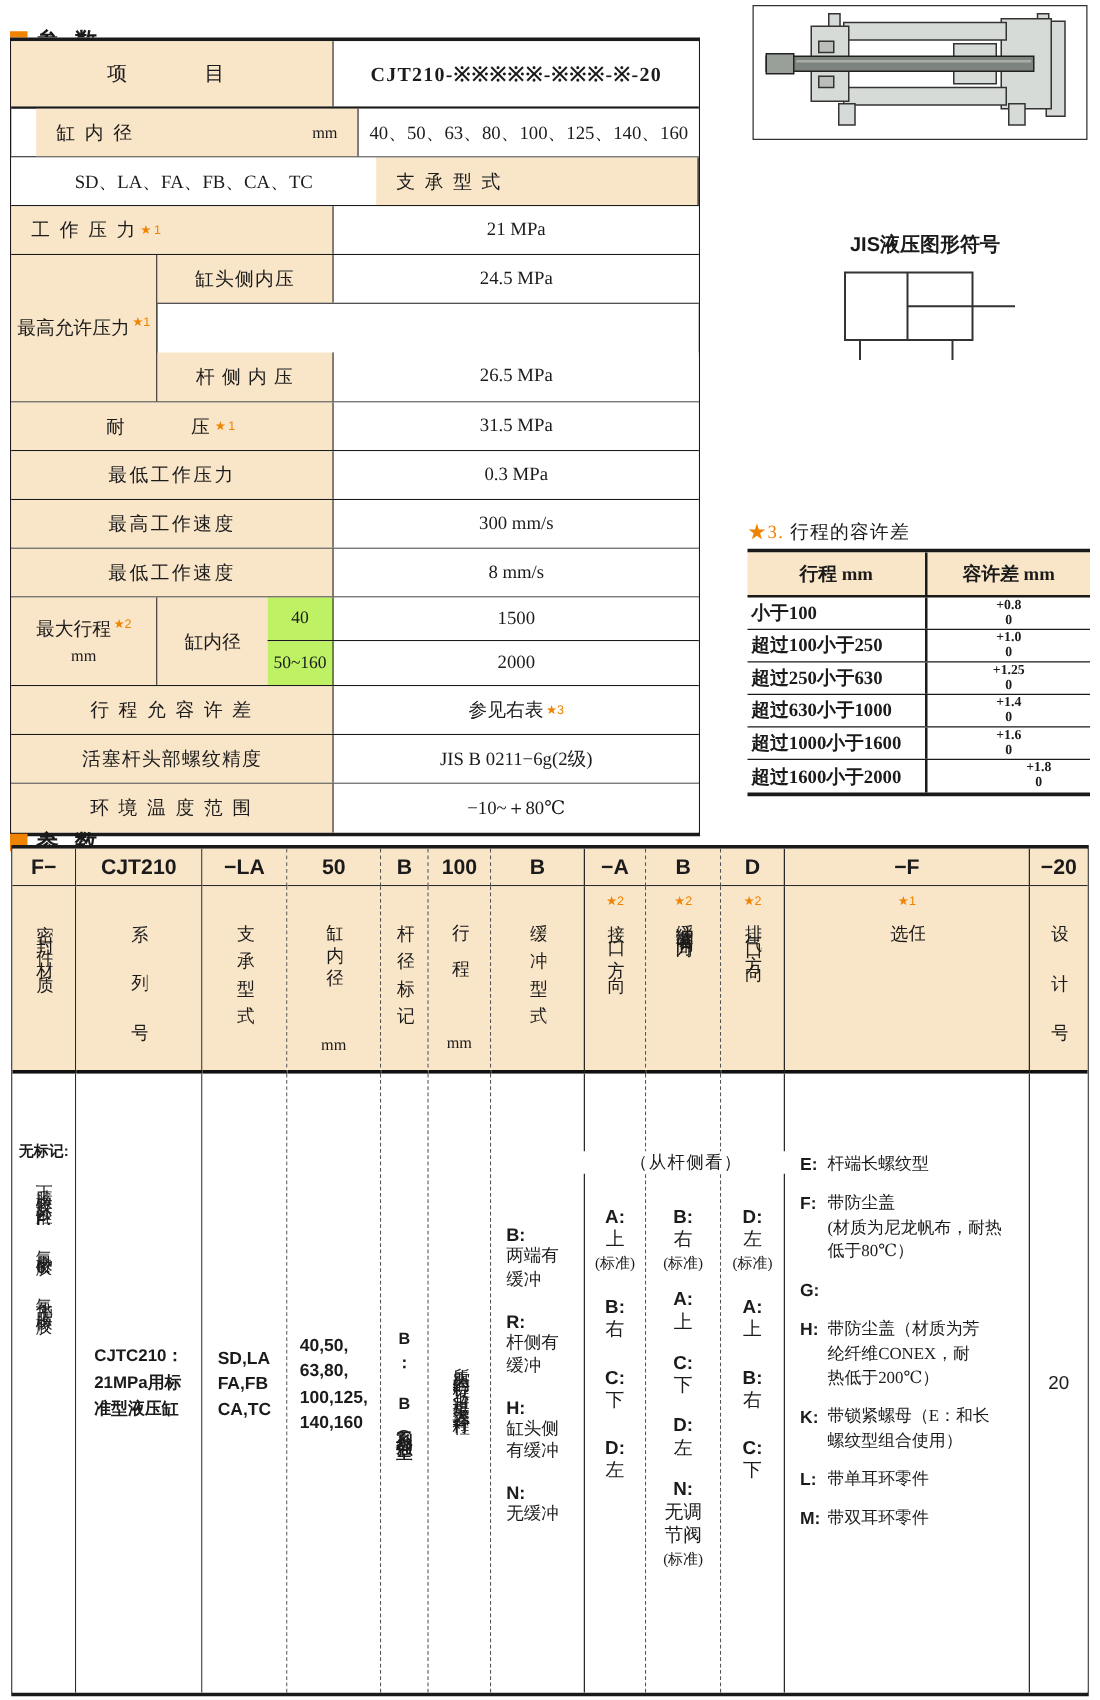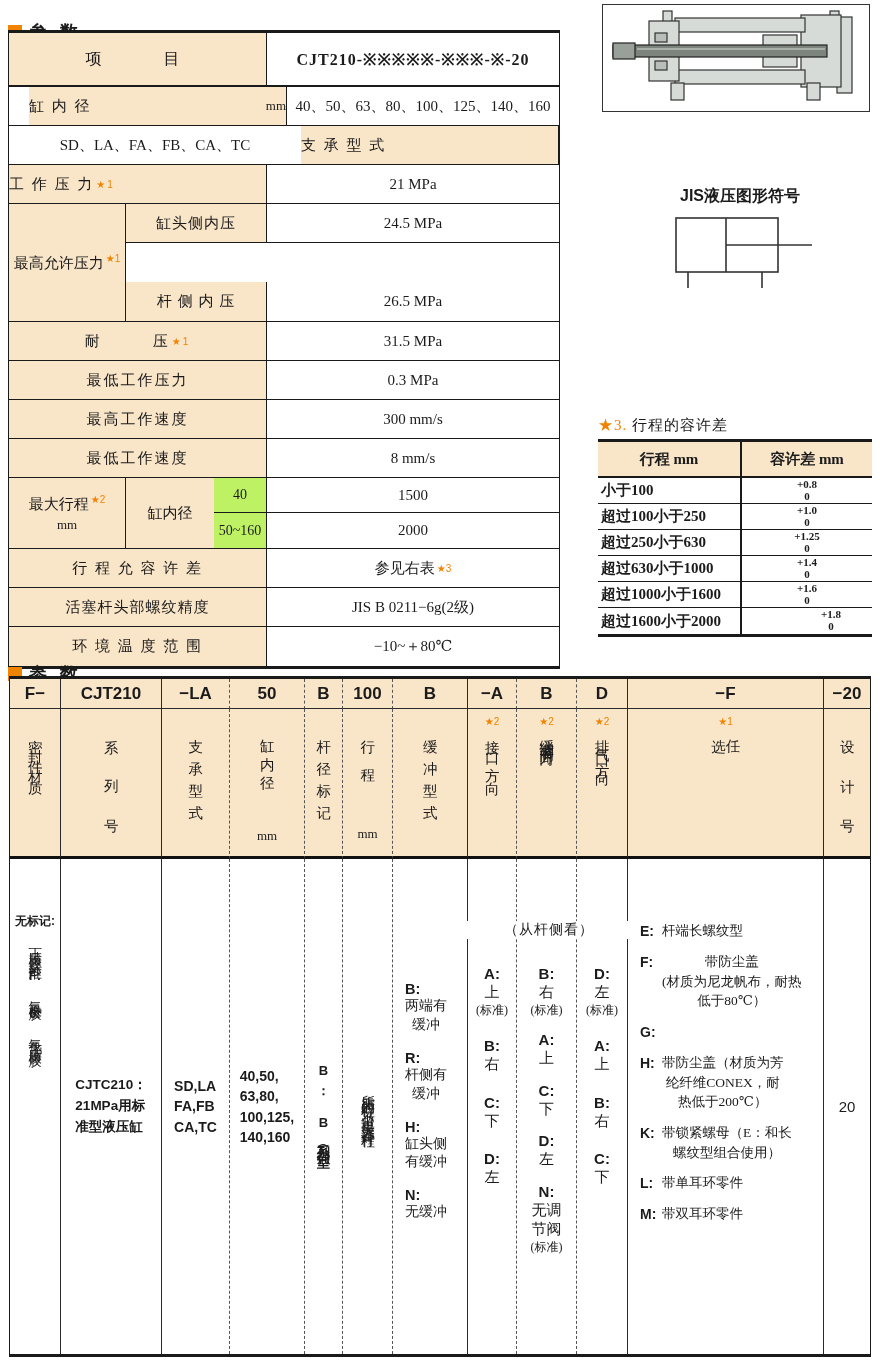--- a/index.html
+++ b/index.html
@@ -14,21 +14,21 @@
 
   
   .spec-table{position:absolute;left:8px;top:30px;width:552px;
               border:1.5px solid #1a1a1a;border-top-width:3px;border-bottom-width:3px;
               box-sizing:border-box;background:#fff;}
   .srow{display:flex;box-sizing:border-box;border-bottom:1.5px solid #1a1a1a;height:39px;}
   .srow.hdr{height:54px;border-bottom-width:2.5px;}
   .srow.nb{border-bottom:none;}
   .cell{display:flex;align-items:center;box-sizing:border-box;}
   .lab{width:258px;background:#f9e5c8;border-right:1.5px solid #1a1a1a;
-       padding:0 0;font-size:15px;letter-spacing:2px;}
+       padding:0 16px;font-size:15px;letter-spacing:2px;}
   .lab.center{justify-content:center;}
   .lab.split{justify-content:space-between;margin-left:20px;}
   .val{flex:1;justify-content:center;font-size:15px;background:#fff;text-align:center;}
   .model-txt{font-weight:bold;font-size:16px;letter-spacing:1px;}
   .star{color:#f08300;font-size:10px;font-family:"Liberation Sans",sans-serif;
         vertical-align:6px;margin-left:2px;}
   .sgroup{display:flex;box-sizing:border-box;border-bottom:1.5px solid #1a1a1a;}
   .gcell{width:117px;background:#f9e5c8;border-right:1.5px solid #1a1a1a;
          display:flex;flex-direction:column;justify-content:center;align-items:center;
          font-size:15px;box-sizing:border-box;text-align:center;line-height:1.5;}
@@ -85,21 +85,21 @@
       align-items:center;padding-top:6px;}
   .hstar{height:13px;line-height:13px;color:#f08300;font-size:10px;
          font-family:"Liberation Sans",sans-serif;}
   .vh{height:124px;overflow:hidden;display:flex;justify-content:center;}
   .vtext{writing-mode:vertical-rl;text-orientation:upright;font-size:14.5px;line-height:1;}
   .ls10{letter-spacing:10px;} .ls40{letter-spacing:40px;} .ls22{letter-spacing:22px;}
   .ls18{letter-spacing:18px;} .ls30{letter-spacing:30px;} .ls14{letter-spacing:14px;}
   .ls2{letter-spacing:2px;}  .ls8{letter-spacing:8px;}  .ls80{letter-spacing:80px;}
   .unit-h{font-size:13px;margin-top:6px;}
   .r3{background:#fff;display:flex;flex-direction:column;align-items:center;box-sizing:border-box;}
-  .pre{white-space:pre-line;text-align:center;}
+  .pre{white-space:pre-line;}
 
   .seal-cell{padding-top:54px;gap:7px;}
   .seal-none{font-family:"Liberation Sans",sans-serif;font-weight:600;font-size:12px;}
   .seal-code{font-family:"Liberation Sans",sans-serif;font-weight:bold;font-size:13px;}
   .v-desc{writing-mode:vertical-rl;text-orientation:upright;font-size:13.5px;
           letter-spacing:3px;line-height:1;}
   .series-cell{justify-content:center;}
   .series-txt{font-family:"Liberation Sans",sans-serif;font-weight:600;font-size:13.5px;
               line-height:1.55;text-align:left;}
   .mount-cell,.bore-cell{justify-content:center;}

